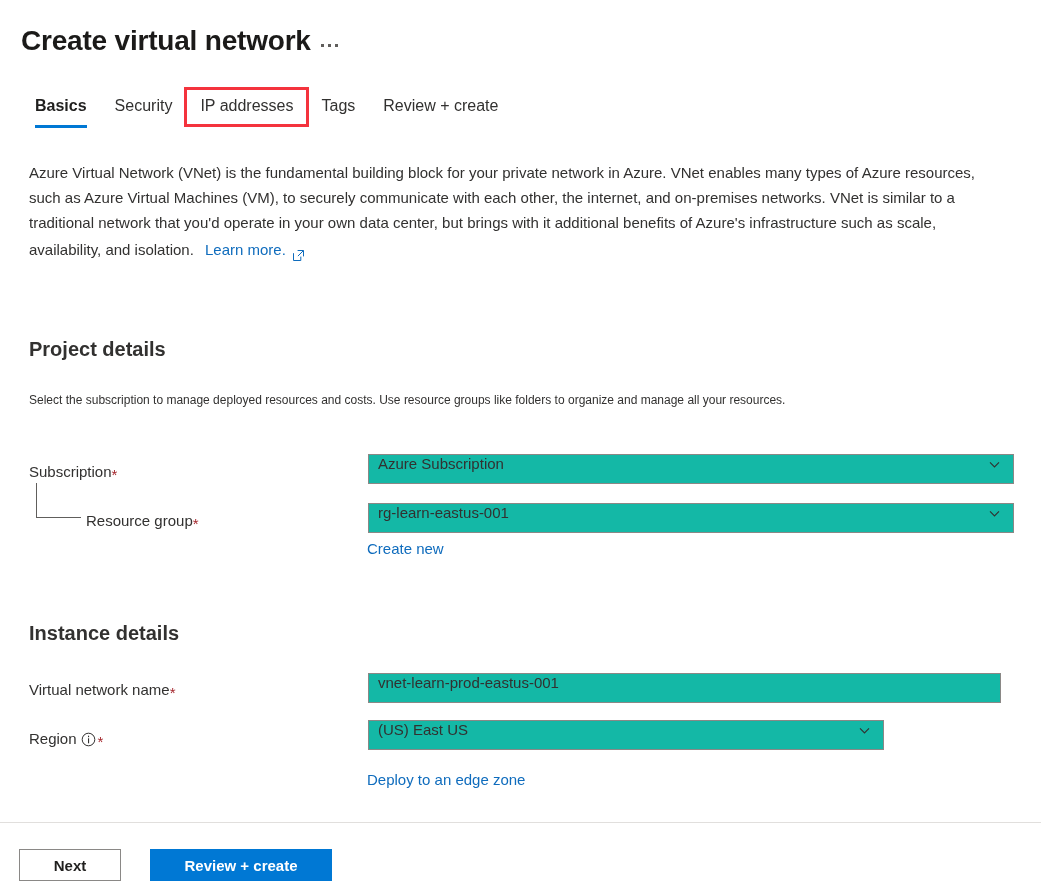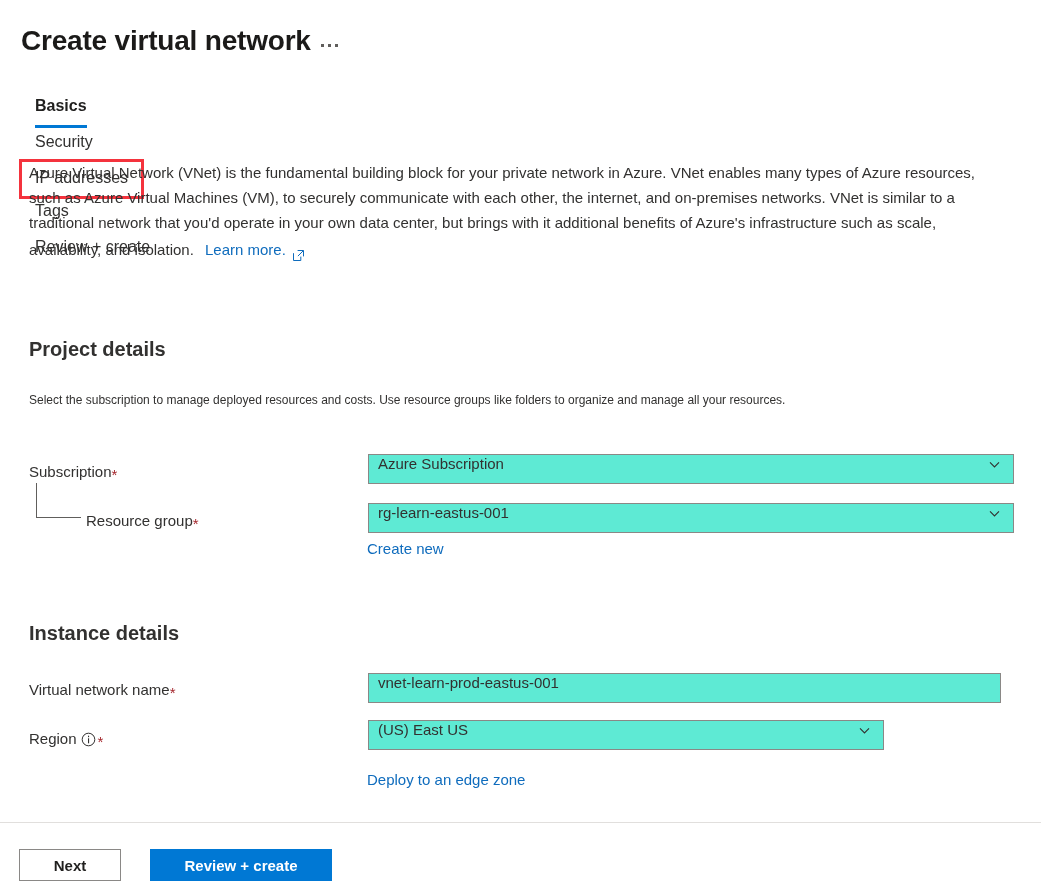--- a/index.html
+++ b/index.html
@@ -52,21 +52,20 @@
   }
 
   
   .tabs {
     position: absolute;
     top: 92px;
     left: 21px;
     display: flex;
     align-items: flex-start;
     gap: 0px;
-    flex-direction: column;
   }
   .tab {
     position: relative;
     font-size: 16px;
     color: #323130;
     padding: 3px 14px 11px 14px;
     cursor: pointer;
     white-space: nowrap;
     line-height: 22px;
   }
@@ -161,21 +160,21 @@
     display: inline-block;
     margin-left: 4px;
     margin-right: 2px;
   }
 
   .control {
     position: absolute;
     box-sizing: border-box;
     height: 30px;
     border: 1px solid #8a8886;
-    background: #5eead4;
+    background: #14b8a6;
     display: flex;
     align-items: center;
     padding: 0 8px 12px 9px;
     font-size: 15px;
     color: #323130;
     cursor: pointer;
   }
   .control .value {
     flex: 1;
     overflow: hidden;

